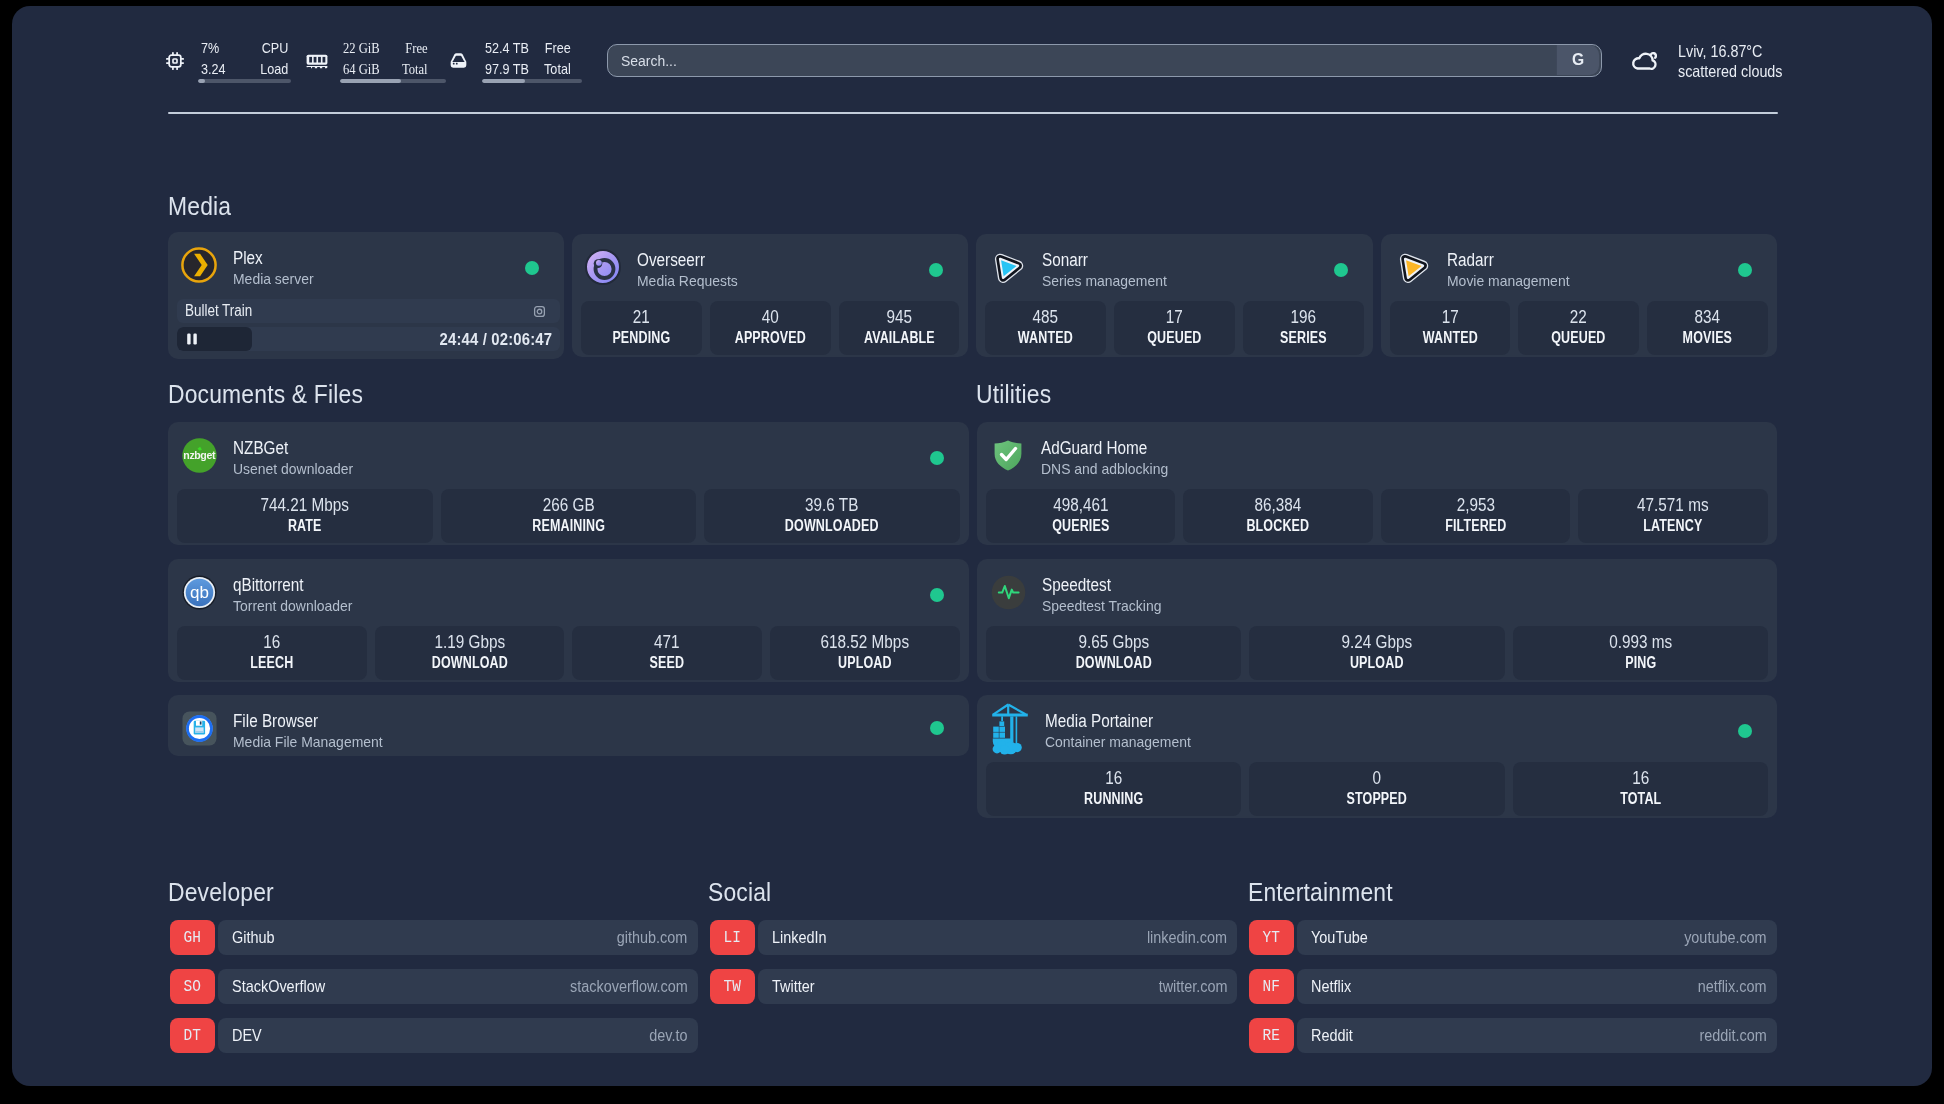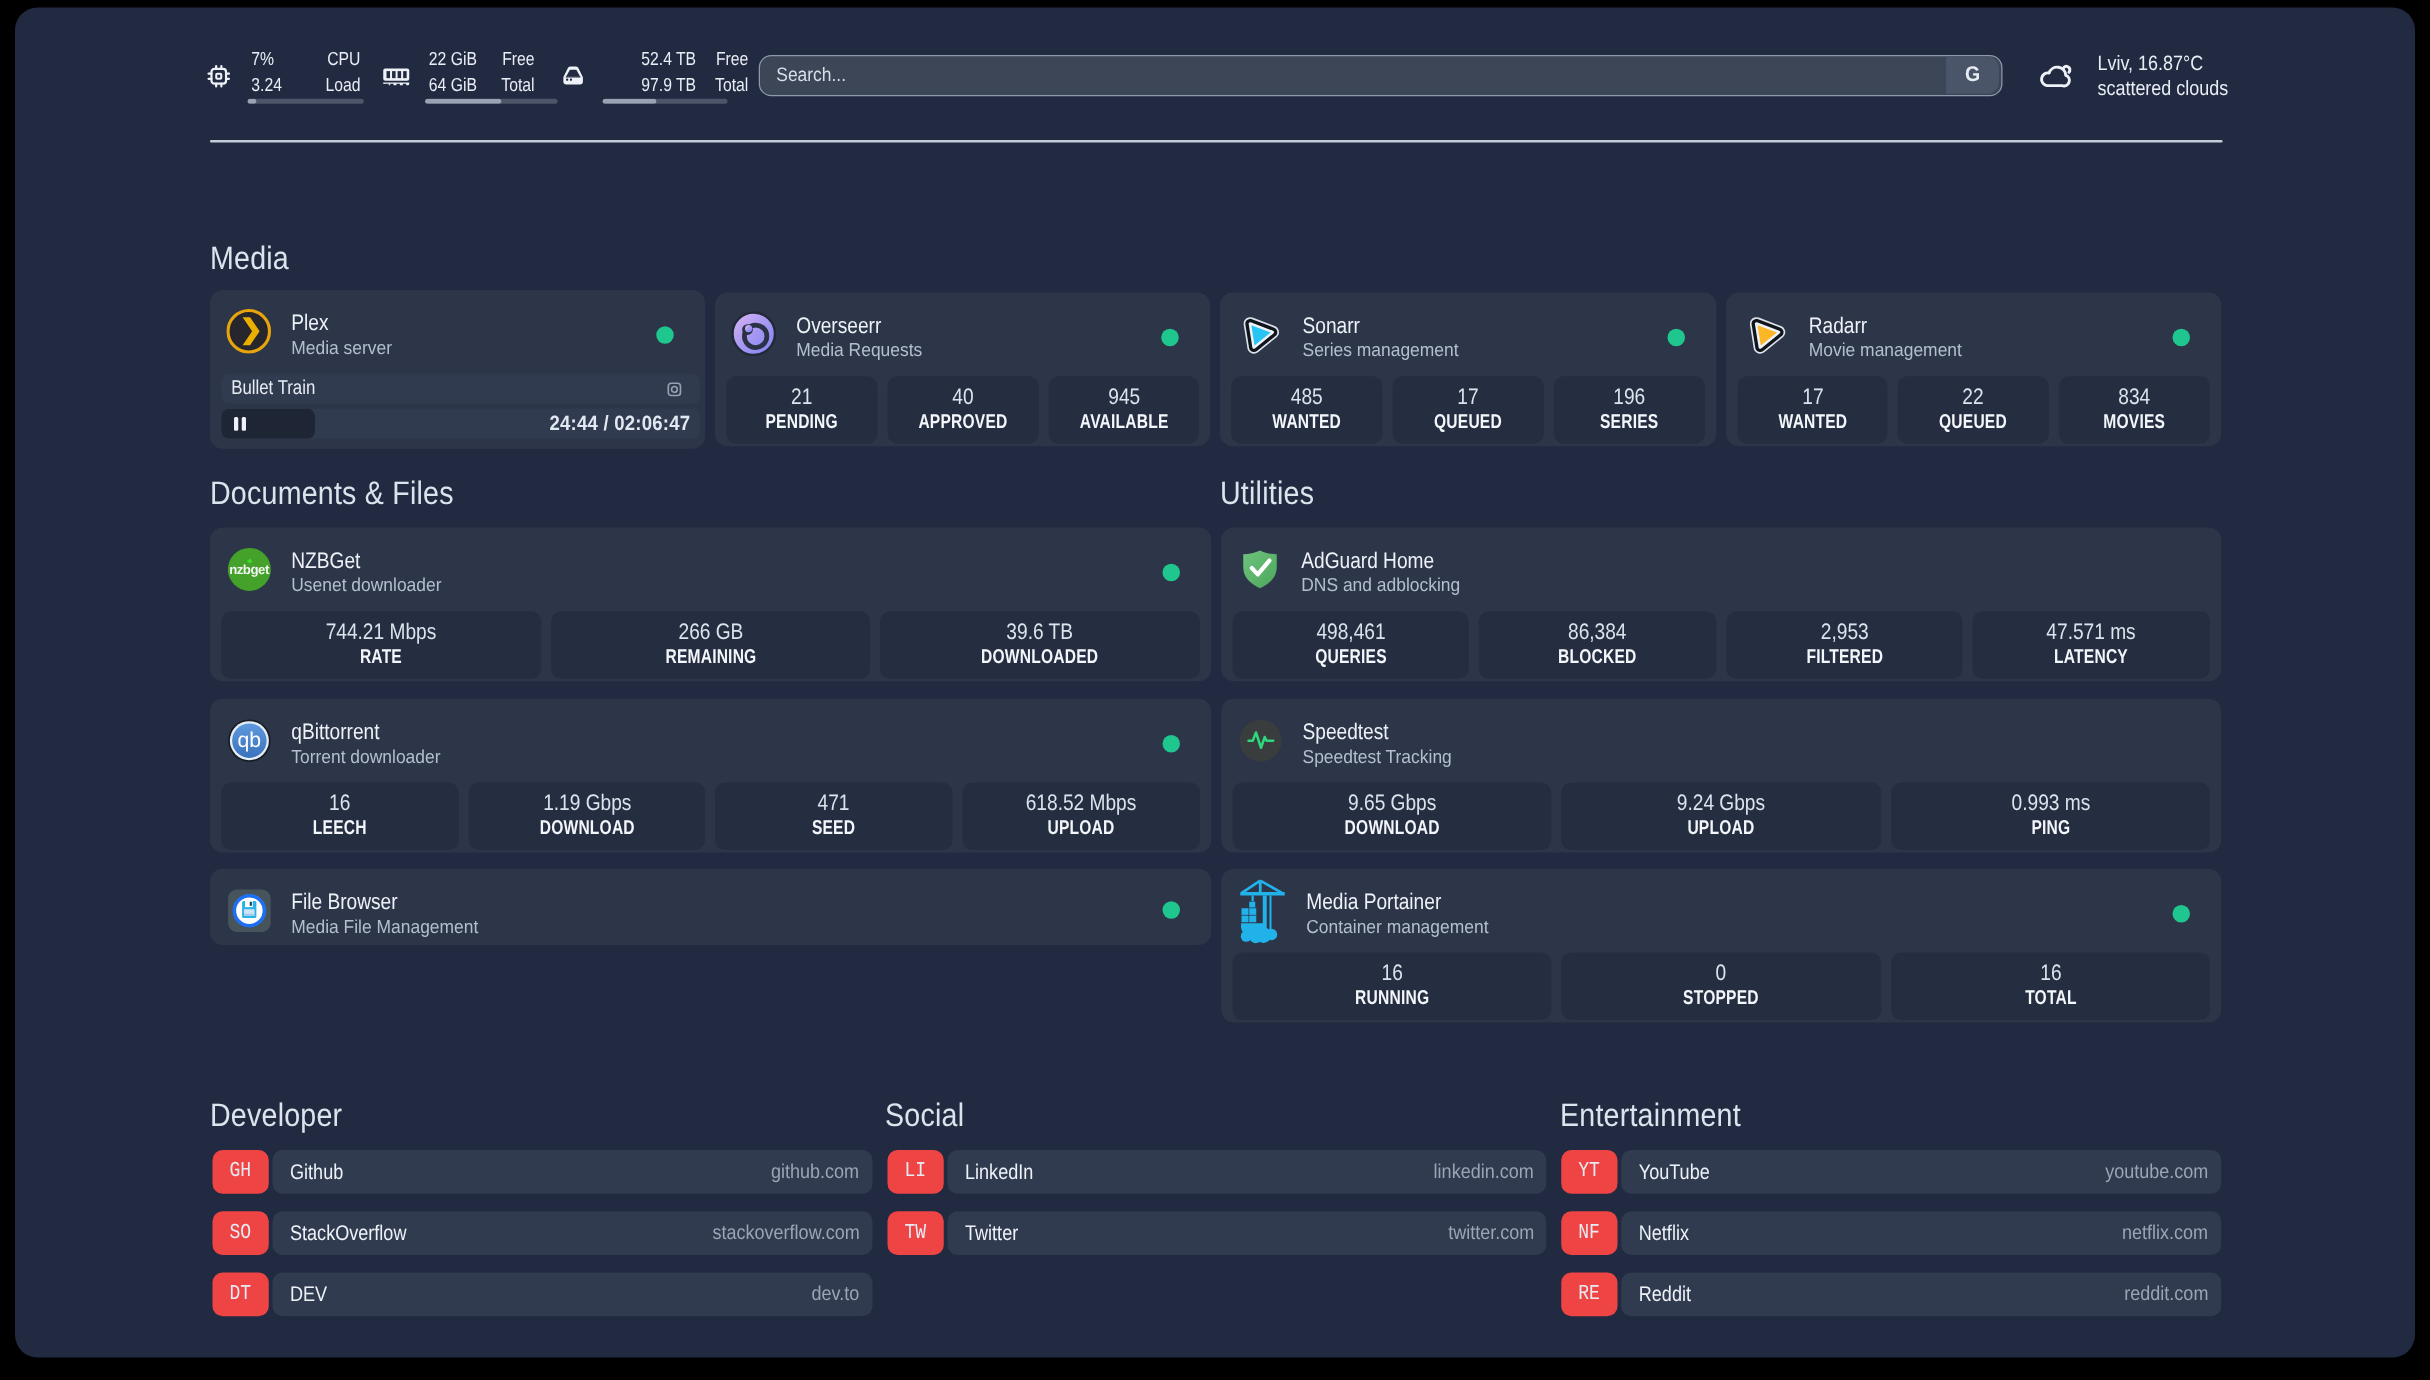--- a/index.html
+++ b/index.html
@@ -98,38 +98,38 @@
   </div>
   <div class="widget" style="left:293.5px; width:141px;">
     <svg class="wicon" style="left:0;top:13px;width:22px;height:19px;" viewBox="0 0 24 21">
         <rect x="0.5" y="3" width="23" height="11" rx="1.8" fill="#eef2f8"></rect>
         <rect x="3.4" y="5.4" width="3.1" height="6.2" fill="#212a40"></rect>
         <rect x="8.3" y="5.4" width="3.1" height="6.2" fill="#212a40"></rect>
         <rect x="13.2" y="5.4" width="3.1" height="6.2" fill="#212a40"></rect>
         <rect x="18.1" y="5.4" width="3.1" height="6.2" fill="#212a40"></rect>
         <path d="M0.5 15.5 h23 v1 a1.5 1.5 0 0 1 -1.5 1.5 h-1.2 v-1.4 h-3 V18 h-2.6 v-1.4 h-3 V18 h-2.6 v-1.4 h-3 V18 H5.4 v-1.4 H2 A1.5 1.5 0 0 1 0.5 16.5 Z" fill="#eef2f8"></path>
       </svg>
-    <div class="wcols" style="left:37.5px; width:85px;">
+    <div class="wcols" style="left:37.5px; width:85px;font-family:Liberation Serif, serif;">
         <div class="wc">22 GiB
 64 GiB</div>
         <div class="wc wc2">Free
 Total</div>
       </div>
     <div class="wbar" style="left:34.5px; top:39.5px; width:106px;">
         <i style="width:57.5%;"></i>
       </div>
   </div>
   <div class="widget" style="left:436px; width:147px;">
     <svg class="wicon" style="left:0;top:11px;width:21px;height:20px;" viewBox="0 0 24 23">
         <path d="M3 14.2 v3.3 a2.8 2.8 0 0 0 2.8 2.8 h12.4 a2.8 2.8 0 0 0 2.8-2.8 v-3.3 a2.8 2.8 0 0 0 -0.45-1.5 L16.7 4.85 A2.8 2.8 0 0 0 14.35 3.6 h-4.7 a2.8 2.8 0 0 0 -2.35 1.25 L3.45 12.7 A2.8 2.8 0 0 0 3 14.2 Z M5.6 12.9 l3.3-5.9 a0.9 0.9 0 0 1 0.75-0.4 h4.7 a0.9 0.9 0 0 1 0.75 0.4 l3.3 5.9 Z" fill="#eef2f8" fill-rule="evenodd"></path>
         <rect x="5.5" y="14.8" width="2" height="2" rx="0.6" fill="#212a40"></rect>
         <rect x="9" y="14.8" width="2" height="2" rx="0.6" fill="#212a40"></rect>
         <path d="M5.3 13.2 h13.4" stroke="#212a40" stroke-width="1.3"></path>
       </svg>
-    <div class="wcols" style="left:36.5px; width:86px;margin-left:28px;">
+    <div class="wcols" style="left:36.5px; width:86px;">
         <div class="wc">52.4 TB
 97.9 TB</div>
         <div class="wc wc2">Free
 Total</div>
       </div>
     <div class="wbar" style="left:34px; top:39.5px; width:100px;">
         <i style="width:43%;"></i>
       </div>
   </div>
   <div id="search">

